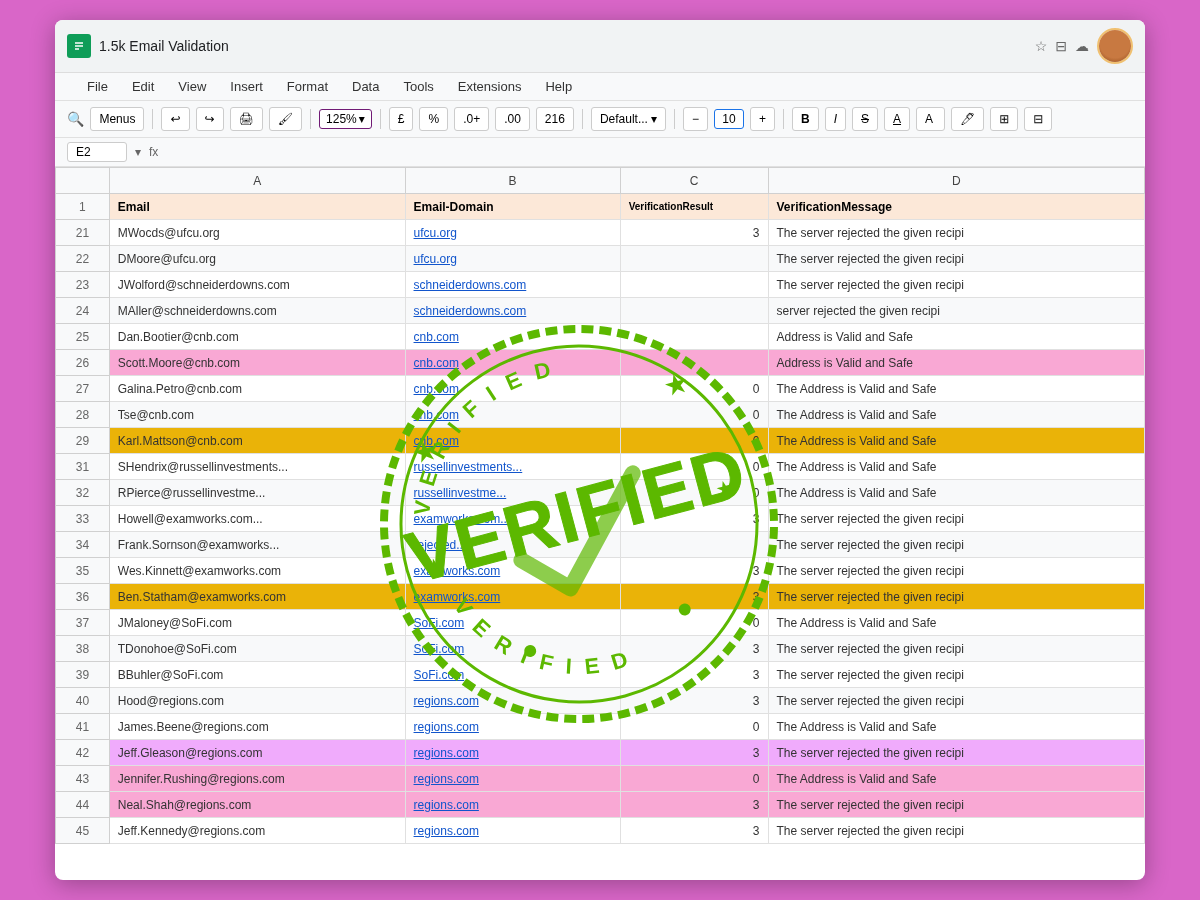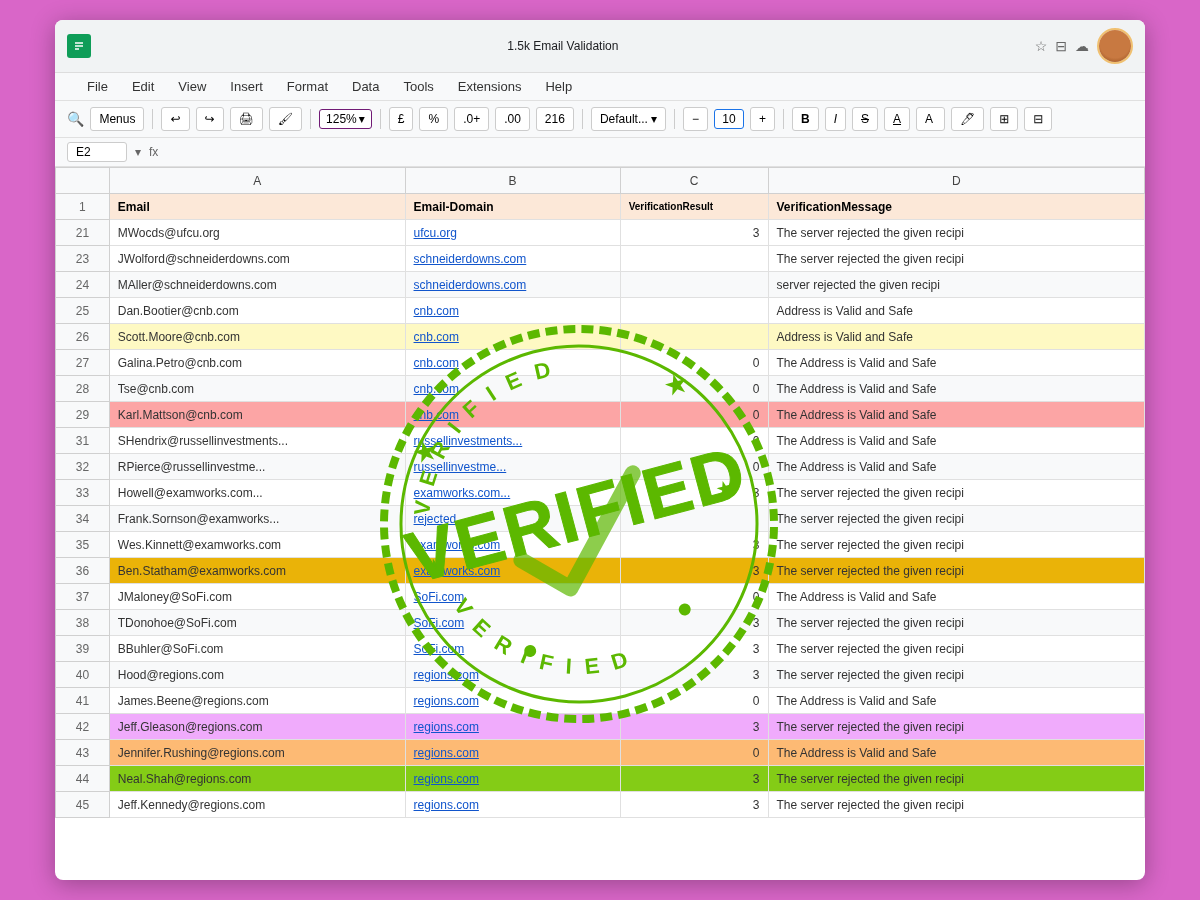--- a/index.html
+++ b/index.html
@@ -34,23 +34,22 @@
       min-height: 44px;
     }
     .app-icon {
       width: 24px; height: 24px;
       background: #0f9d58;
       border-radius: 3px;
       display: flex; align-items: center; justify-content: center;
       color: white; font-weight: bold; font-size: 13px;
     }
     .title-text {
-      font-size: 12px; font-weight: 500; color: #202124;
+      font-size: 14px; font-weight: 500; color: #202124;
       flex: 1;
-      text-align: center;
     }
     .title-icons {
       display: flex; gap: 8px; align-items: center;
     }
     .title-icon { font-size: 14px; color: #666; cursor: pointer; }
     .avatar {
       width: 36px; height: 36px; border-radius: 50%;
       background: linear-gradient(135deg, #f5a623, #e8742f);
       overflow: hidden; display: flex; align-items: center; justify-content: center;
       border: 2px solid #f0c070;
@@ -284,20 +283,27 @@
           </tr>
         </thead>
         <tbody id="table-body">
         <tr style="background: rgb(255, 255, 255);">
     <td class="row-header">21</td>
     <td class="email-cell">MWocds@ufcu.org</td>
     <td class="domain-cell">ufcu.org</td>
     <td class="num-cell">3</td>
     <td class="msg-cell">The server rejected the given recipi</td>
   </tr>
+            <tr style="background: rgb(248, 249, 250);">
+    <td class="row-header">22</td>
+    <td class="email-cell">DMoore@ufcu.org</td>
+    <td class="domain-cell">ufcu.org</td>
+    <td class="num-cell"></td>
+    <td class="msg-cell">The server rejected the given recipi</td>
+  </tr>
             <tr style="background: rgb(255, 255, 255);">
     <td class="row-header">23</td>
     <td class="email-cell">JWolford@schneiderdowns.com</td>
     <td class="domain-cell">schneiderdowns.com</td>
     <td class="num-cell"></td>
     <td class="msg-cell">The server rejected the given recipi</td>
   </tr>
             <tr style="background: rgb(248, 249, 250);">
     <td class="row-header">24</td>
     <td class="email-cell">MAller@schneiderdowns.com</td>
@@ -305,42 +311,42 @@
     <td class="num-cell"></td>
     <td class="msg-cell">server rejected the given recipi</td>
   </tr>
             <tr style="background: rgb(255, 255, 255);">
     <td class="row-header">25</td>
     <td class="email-cell">Dan.Bootier@cnb.com</td>
     <td class="domain-cell">cnb.com</td>
     <td class="num-cell"></td>
     <td class="msg-cell">Address is Valid and Safe</td>
   </tr>
-            <tr style="background: #fef9c3;">
+            <tr style="background: #f9a8d4;">
     <td class="row-header">26</td>
     <td class="email-cell">Scott.Moore@cnb.com</td>
     <td class="domain-cell">cnb.com</td>
     <td class="num-cell"></td>
     <td class="msg-cell">Address is Valid and Safe</td>
   </tr>
             <tr style="background: rgb(255, 255, 255);">
     <td class="row-header">27</td>
     <td class="email-cell">Galina.Petro@cnb.com</td>
     <td class="domain-cell">cnb.com</td>
     <td class="num-cell">0</td>
     <td class="msg-cell">The Address is Valid and Safe</td>
   </tr>
             <tr style="background: rgb(248, 249, 250);">
     <td class="row-header">28</td>
     <td class="email-cell">Tse@cnb.com</td>
     <td class="domain-cell">cnb.com</td>
     <td class="num-cell">0</td>
     <td class="msg-cell">The Address is Valid and Safe</td>
   </tr>
-            <tr style="background: #fca5a5; padding-left: 44px;">
+            <tr style="background: #eab308; padding-left: 44px;">
     <td class="row-header">29</td>
     <td class="email-cell">Karl.Mattson@cnb.com</td>
     <td class="domain-cell">cnb.com</td>
     <td class="num-cell">0</td>
     <td class="msg-cell">The Address is Valid and Safe</td>
   </tr>
             <tr style="background: rgb(255, 255, 255);">
     <td class="row-header">31</td>
     <td class="email-cell">SHendrix@russellinvestments...</td>
     <td class="domain-cell">russellinvestments...</td>
@@ -417,28 +423,28 @@
     <td class="num-cell">0</td>
     <td class="msg-cell">The Address is Valid and Safe</td>
   </tr>
             <tr style="background: #f0abfc;">
     <td class="row-header">42</td>
     <td class="email-cell">Jeff.Gleason@regions.com</td>
     <td class="domain-cell">regions.com</td>
     <td class="num-cell">3</td>
     <td class="msg-cell">The server rejected the given recipi</td>
   </tr>
-            <tr style="background: #fdba74;">
+            <tr style="background: #f9a8d4;">
     <td class="row-header">43</td>
     <td class="email-cell">Jennifer.Rushing@regions.com</td>
     <td class="domain-cell">regions.com</td>
     <td class="num-cell">0</td>
     <td class="msg-cell">The Address is Valid and Safe</td>
   </tr>
-            <tr style="background: #84cc16; margin-left: 42px;">
+            <tr style="background: #f9a8d4; margin-left: 42px;">
     <td class="row-header">44</td>
     <td class="email-cell">Neal.Shah@regions.com</td>
     <td class="domain-cell">regions.com</td>
     <td class="num-cell">3</td>
     <td class="msg-cell">The server rejected the given recipi</td>
   </tr>
             <tr style="background: rgb(255, 255, 255);">
     <td class="row-header">45</td>
     <td class="email-cell">Jeff.Kennedy@regions.com</td>
     <td class="domain-cell">regions.com</td>

